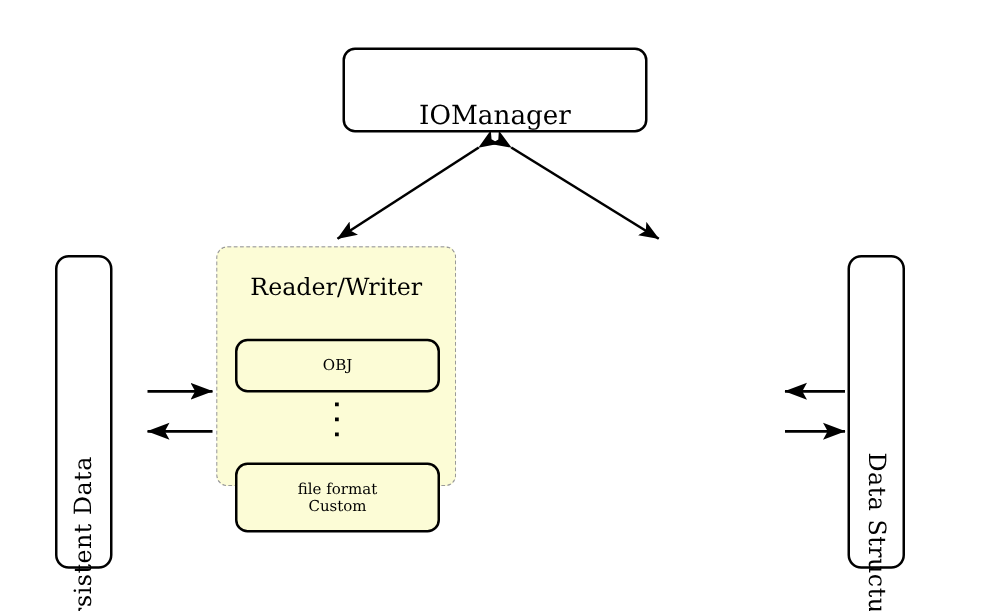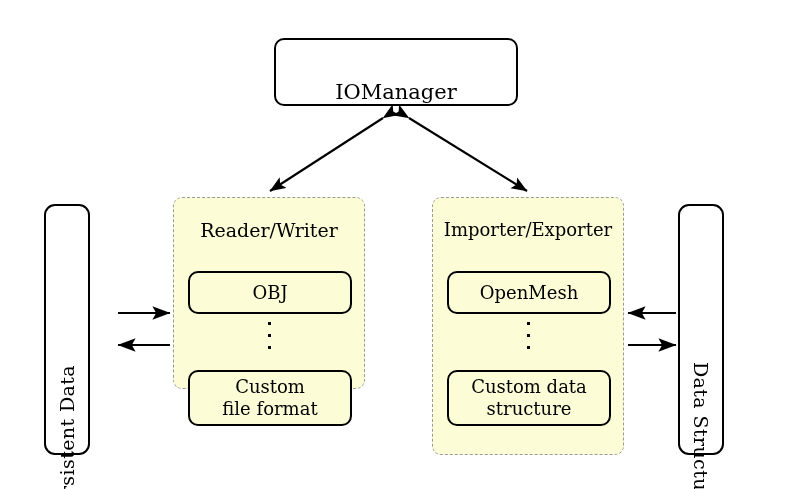--- a/index.html
+++ b/index.html
@@ -113,21 +113,21 @@
   .item {
     position: absolute;
     box-sizing: border-box;
     border: 2.4px solid #000000;
     border-radius: 10px;
     background: #fcfcd6;
     display: flex;
     align-items: center;
     justify-content: center;
     text-align: center;
-    font-size: 18px;
+    font-size: 12px;
     line-height: 1.2;
   }
   .item-top {
     left: 14px;
     top: 73px;
     width: 164px;
     height: 43px;
   }
   .item-bottom {
     left: 14px;
@@ -205,40 +205,20 @@
     </div>
 
     <div class="vdots">
       <span></span>
       <span></span>
       <span></span>
     </div>
 
     <div class="item item-bottom">
       <div>
+        <div>file format</div>
         <div>Custom</div>
-        <div>file format</div>
       </div>
     </div>
   </div>
 
-  <div class="group" id="group-importerexporter">
-    <div class="group-title">Importer/Exporter</div>
-
-    <div class="item item-top">
-      <span>OpenMesh</span>
-    </div>
-
-    <div class="vdots">
-      <span></span>
-      <span></span>
-      <span></span>
-    </div>
-
-    <div class="item item-bottom">
-      <div>
-        <div>Custom data</div>
-        <div>structure</div>
-      </div>
-    </div>
-  </div>
 
 </div>
 
 </body></html>

